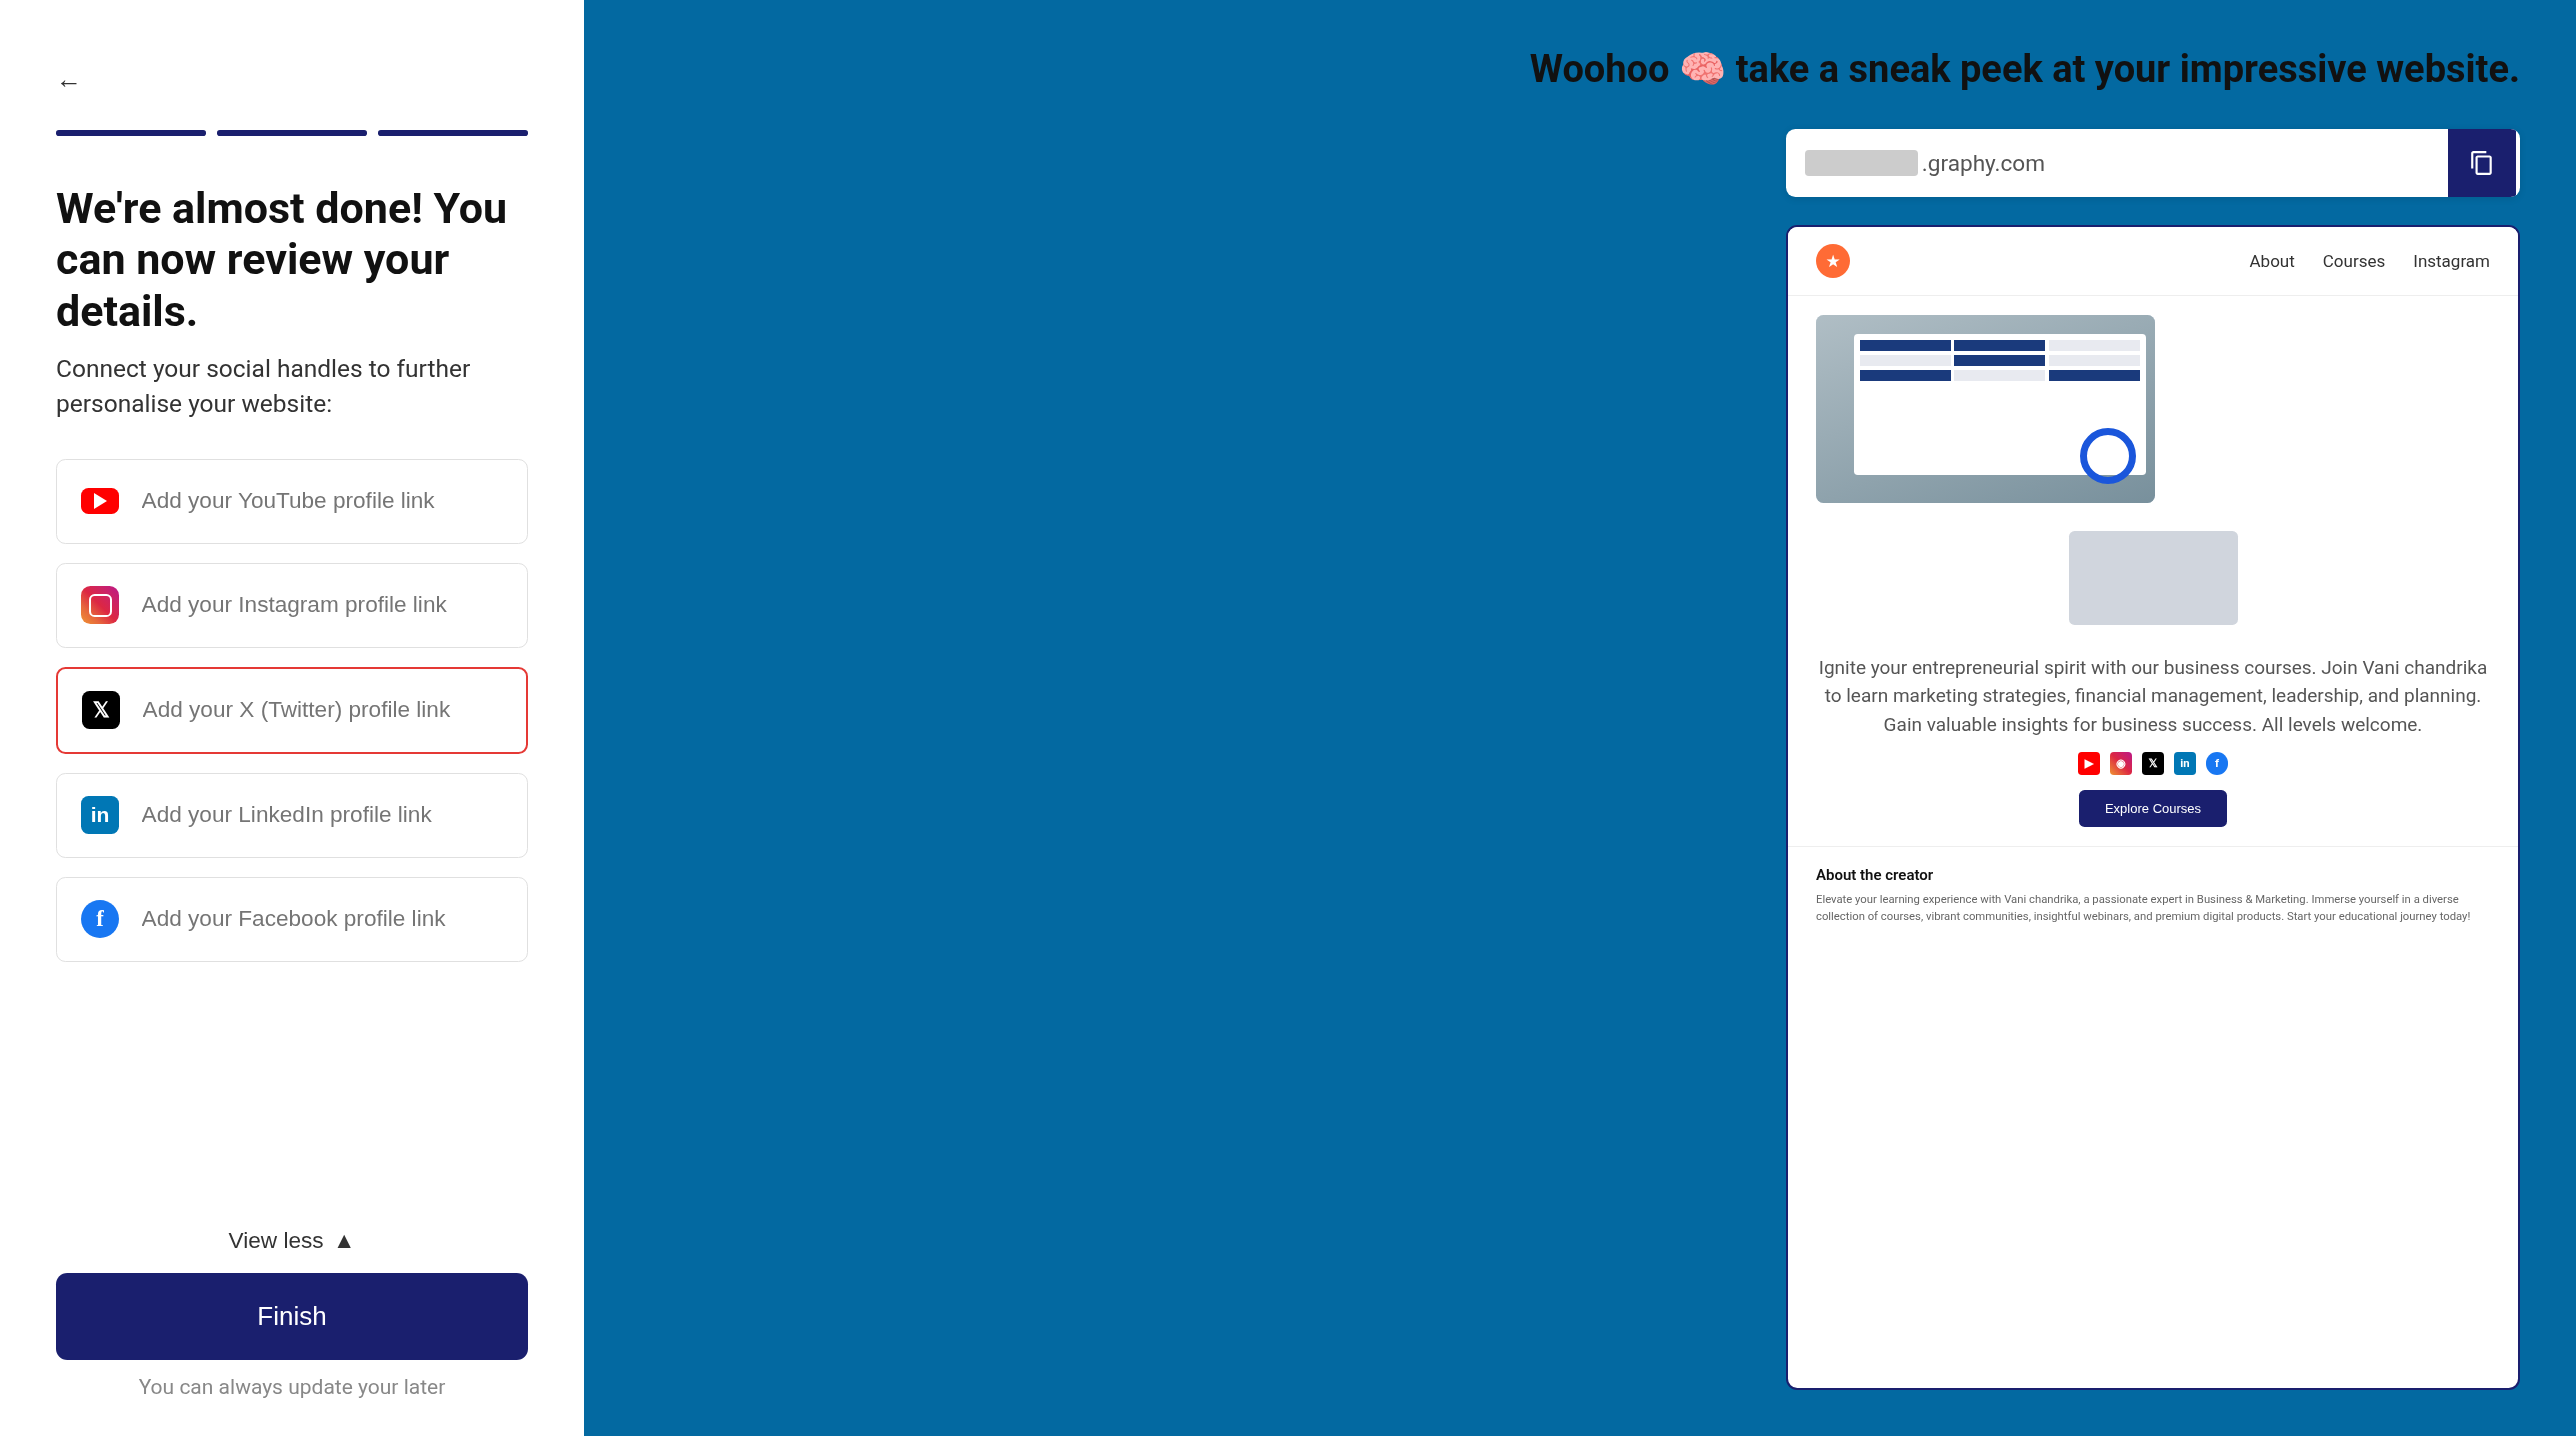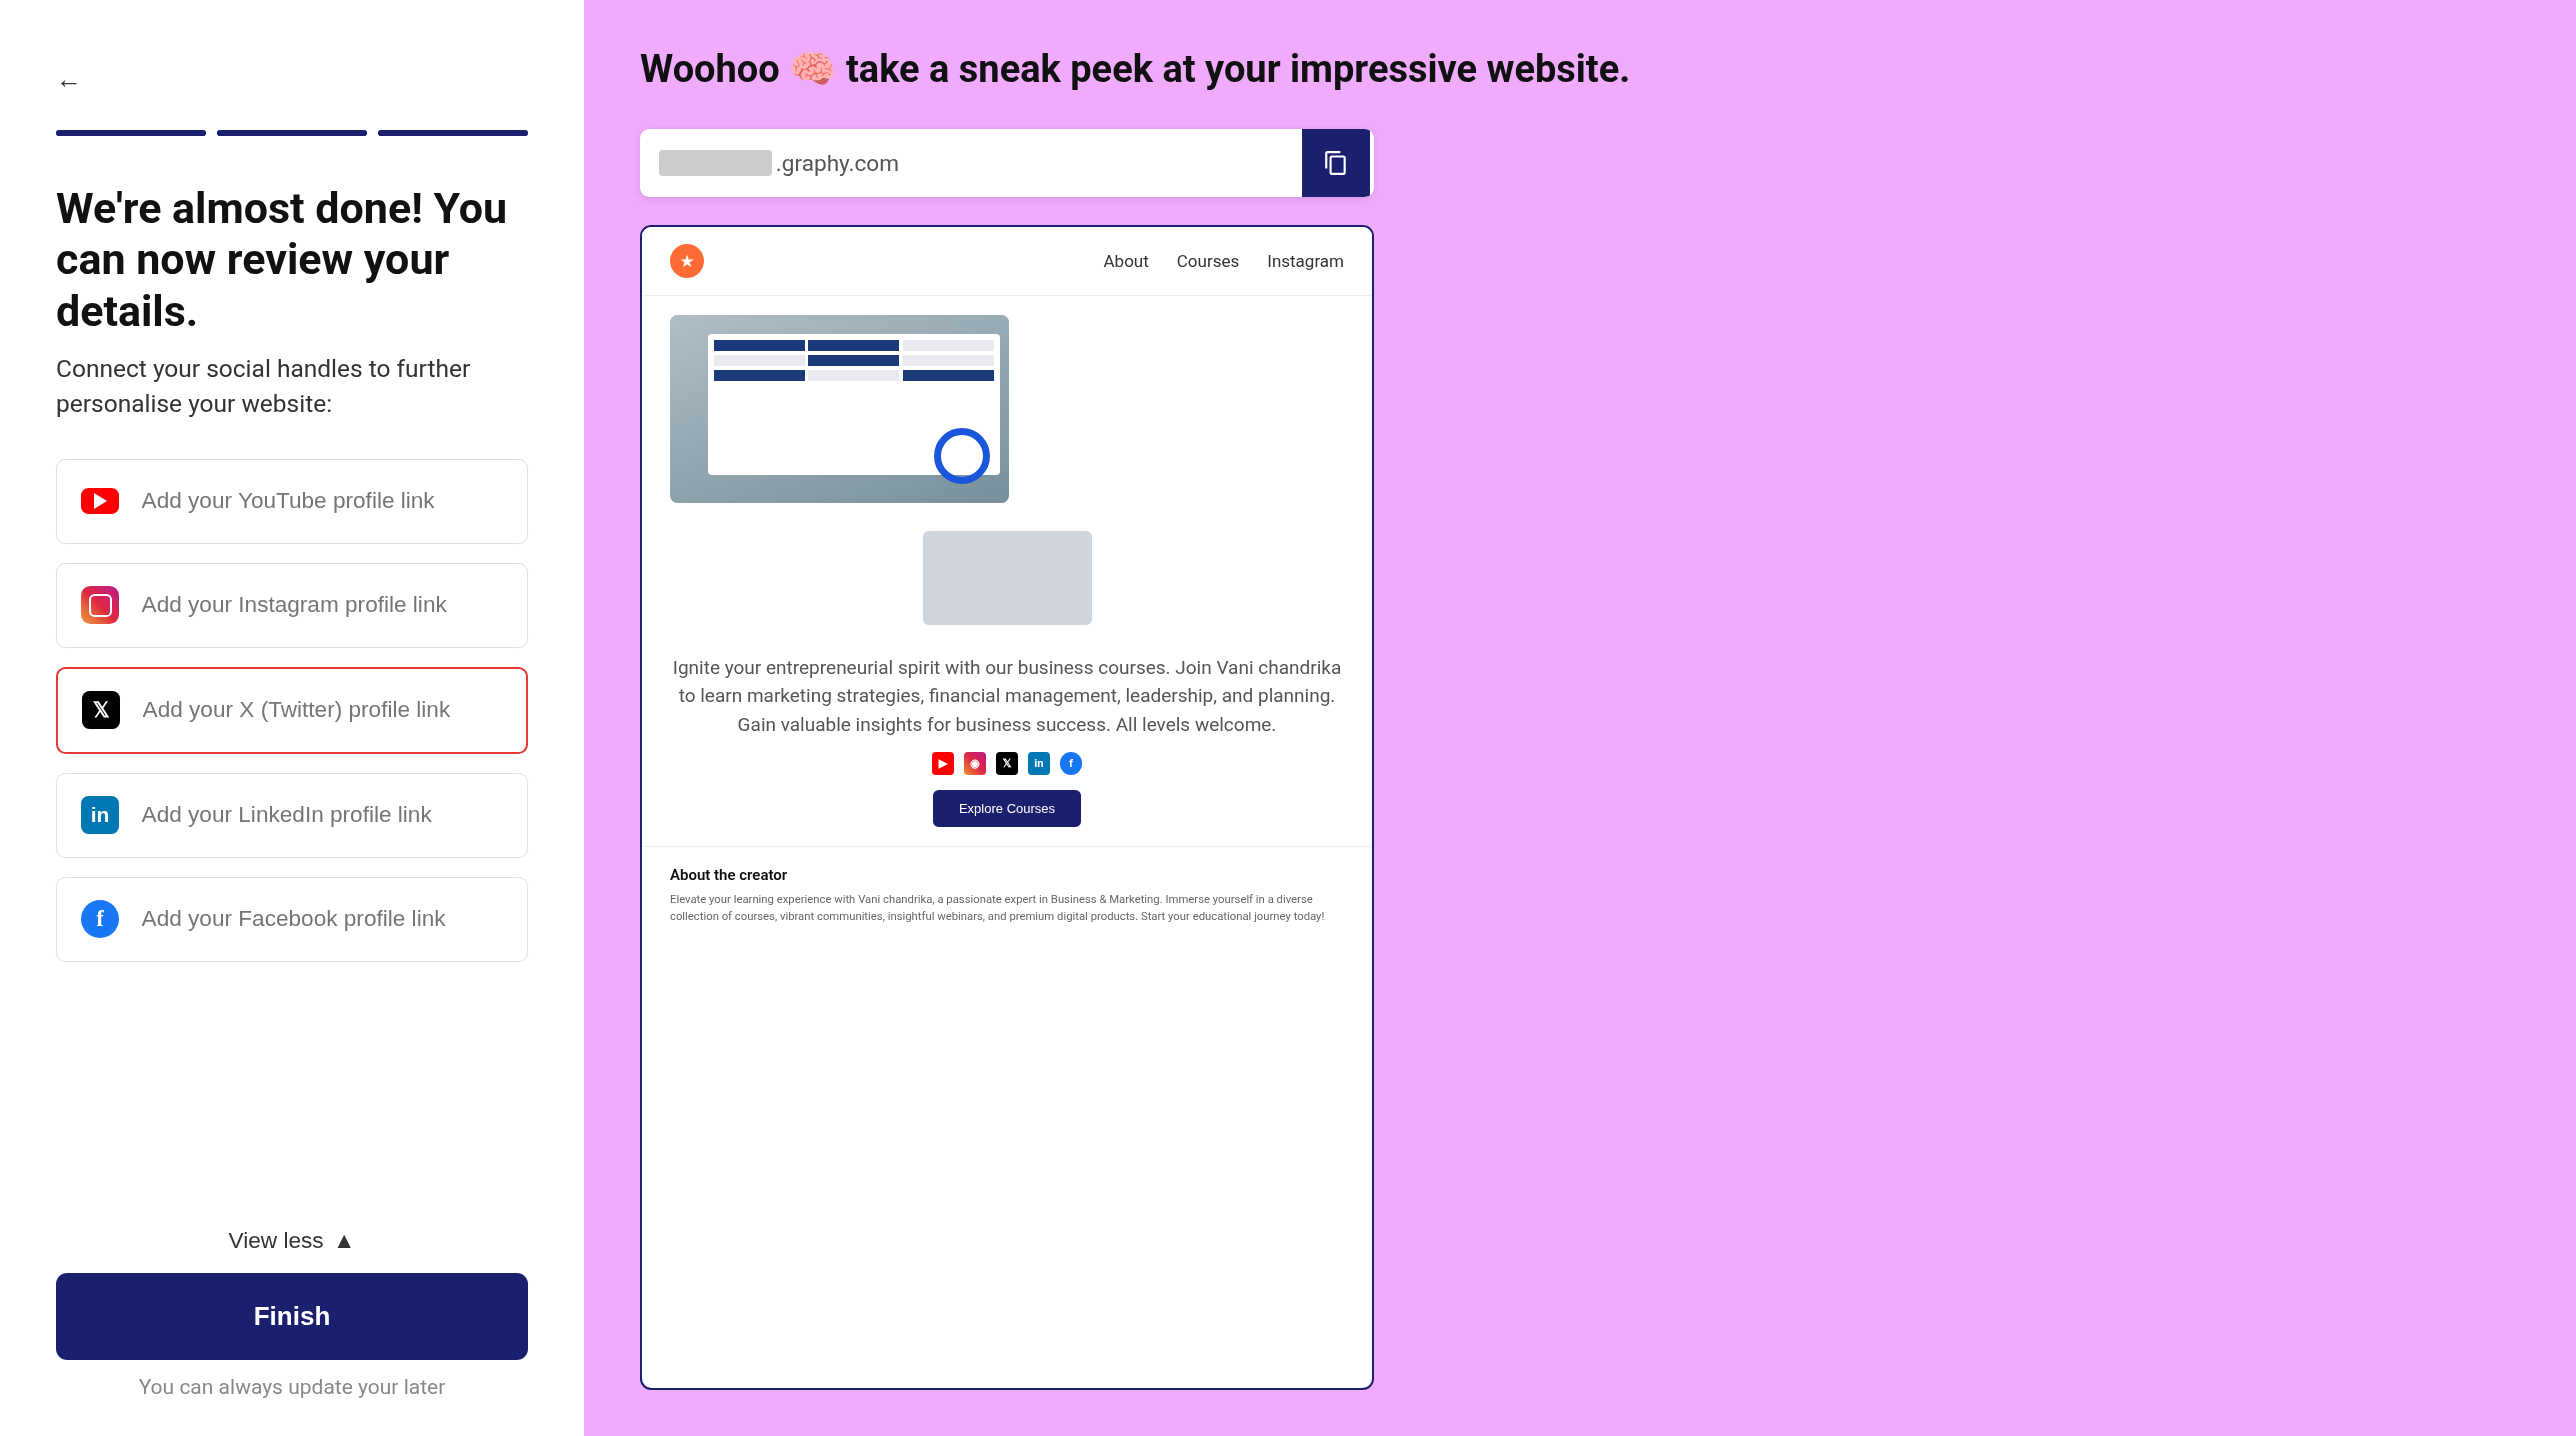--- a/index.html
+++ b/index.html
@@ -204,38 +204,38 @@
     }
 
     .finish-btn {
       width: 100%;
       padding: 28px;
       background: #1a1f6e;
       color: white;
       border: none;
       border-radius: 11.3px;
       font-size: 26px;
-      font-weight: 700;
+      font-weight: 400;
       cursor: pointer;
       margin-bottom: 15px;
     }
 
     .update-note {
       text-align: center;
       font-size: 21px;
       color: #888;
     }
 
     
     .right-panel {
       flex: 1;
-      background: #f0abfc;
+      background: #0369a1;
       display: flex;
       flex-direction: column;
-      align-items: flex-start;
+      align-items: flex-end;
       padding: 47px 56px;
       height: 100%;
       overflow: hidden;
     }
 
     .preview-title {
       font-size: 38px;
       font-weight: 700;
       color: #111;
       text-align: center;

